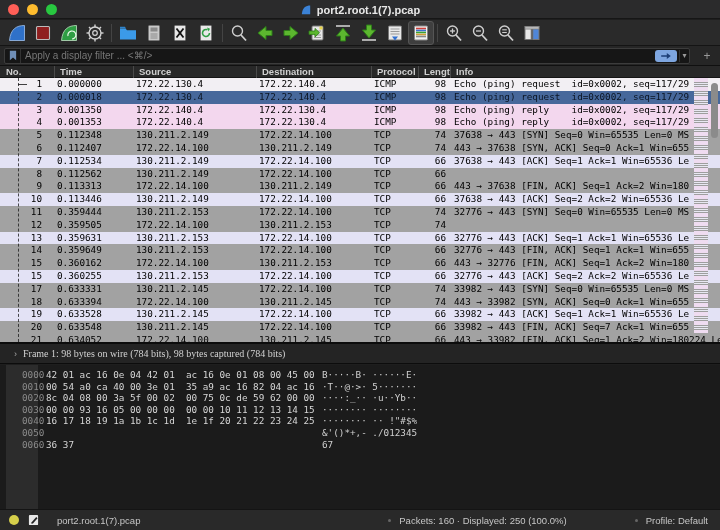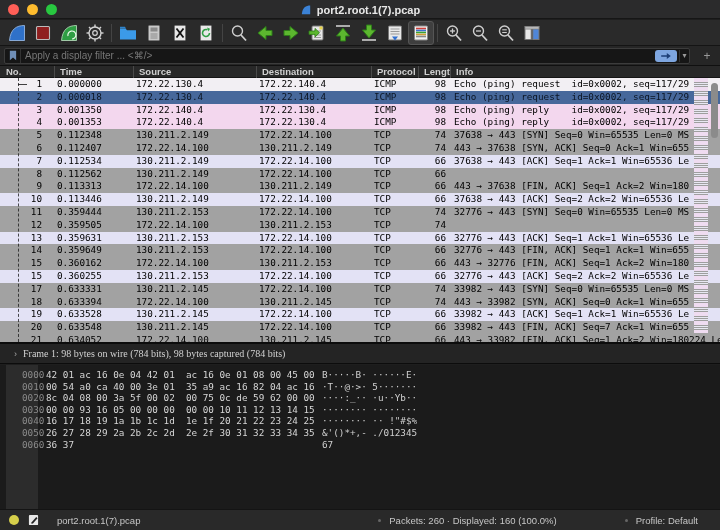--- a/index.html
+++ b/index.html
@@ -88,21 +88,21 @@
   .hx-asc{position:absolute;left:322px;color:#cfcfcf;}
 
   
   .statusbar{position:absolute;bottom:0;left:0;right:0;height:21px;background:#292929;
     border-top:1px solid #141414;display:flex;align-items:center;font-size:9.5px;color:#c6c6c6;}
   .sb-dot-expert{width:10px;height:10px;border-radius:50%;background:#d6cf4b;margin-left:9px;}
   .sb-note{margin-left:9px;}
   .sb-file{margin-left:18px;}
   .sb-sep{width:3px;height:3px;border-radius:50%;background:#666;margin:0 8px;}
   .sb-spacer{flex:1;}
-  .sb-right{margin-right:22px;}
+  .sb-right{margin-right:12px;}
 </style>
 </head>
 <body>
 
 <div class="window">
 
   <div class="titlebar">
     <div class="traffic">
       <div class="tl red"></div>
       <div class="tl yellow"></div>
@@ -345,33 +345,33 @@
   </div>
 
   <div class="hexpane">
     <div class="hex-gutter"></div>
     <div class="hexlines" id="hexLines">
         <div class="hexline"><span class="hx-off">0000</span><span class="hx-hex">42 01 ac 16 0e 04 42 01  ac 16 0e 01 08 00 45 00</span><span class="hx-asc">B·····B· ······E·</span></div>
         <div class="hexline"><span class="hx-off">0010</span><span class="hx-hex">00 54 a0 ca 40 00 3e 01  35 a9 ac 16 82 04 ac 16</span><span class="hx-asc">·T··@·&gt;· 5·······</span></div>
         <div class="hexline"><span class="hx-off">0020</span><span class="hx-hex">8c 04 08 00 3a 5f 00 02  00 75 0c de 59 62 00 00</span><span class="hx-asc">····:_·· ·u··Yb··</span></div>
         <div class="hexline"><span class="hx-off">0030</span><span class="hx-hex">00 00 93 16 05 00 00 00  00 00 10 11 12 13 14 15</span><span class="hx-asc">········ ········</span></div>
         <div class="hexline"><span class="hx-off">0040</span><span class="hx-hex">16 17 18 19 1a 1b 1c 1d  1e 1f 20 21 22 23 24 25</span><span class="hx-asc">········ ·· !"#$%</span></div>
-        <div class="hexline"><span class="hx-off">0050</span><span class="hx-hex">26 27 28 29 2a 2b 2c 2d  2e 2f 30 31 32 33 34 35</span><span class="hx-asc">&amp;'()*+,- ./012345</span></div>
+        <div class="hexline"><span class="hx-off">0050</span><span class="hx-asc">&amp;'()*+,- ./012345</span></div>
         <div class="hexline"><span class="hx-off">0060</span><span class="hx-hex">36 37</span><span class="hx-asc">67</span></div>
       </div>
   </div>
 
   <div class="statusbar">
     <div class="sb-dot-expert"></div>
     <svg class="sb-note" width="11" height="12" viewBox="0 0 12 13">
         <rect x="1" y="1" width="10" height="11" rx="1" fill="#e8e8e8"></rect>
         <path d="M4 9 L9 3.2 10.4 4.6 5.4 10.2 3.6 10.6 Z" fill="#222"></path>
       </svg>
     <span class="sb-file">port2.root.1(7).pcap</span>
     <div class="sb-spacer"></div>
     <div class="sb-sep"></div>
-    <span>Packets: 260 · Displayed: 160 (100.0%)</span>
+    <span>Packets: 160 · Displayed: 250 (100.0%)</span>
     <div class="sb-spacer" style="max-width:60px;"></div>
     <div class="sb-sep"></div>
     <span class="sb-right">Profile: Default</span>
   </div>
 
 </div>
 
 </body></html>

